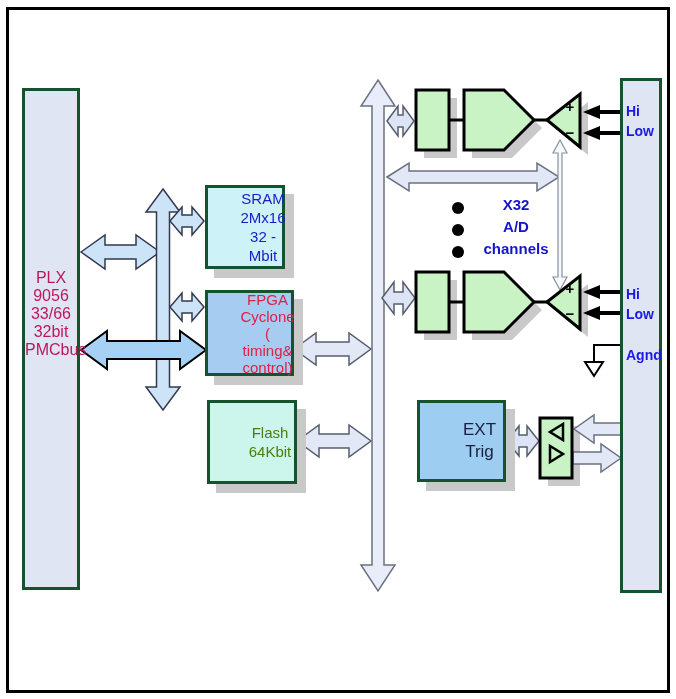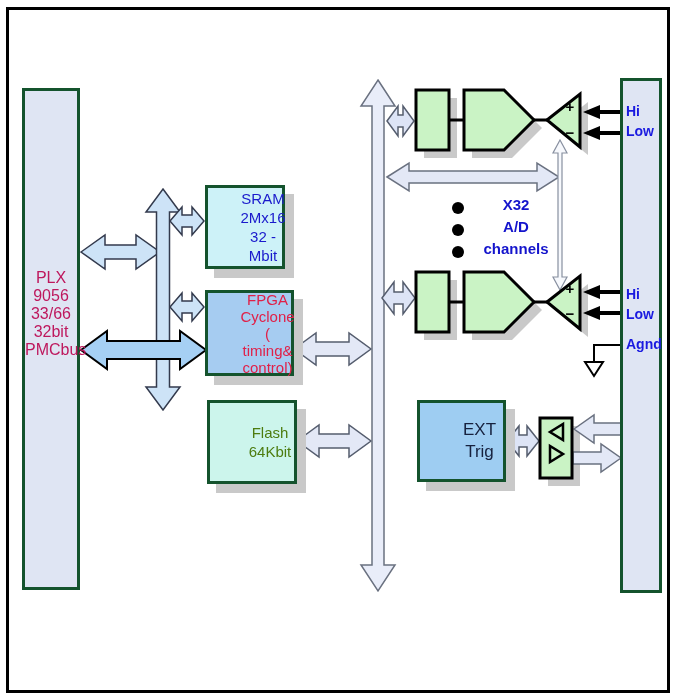--- a/index.html
+++ b/index.html
@@ -151,21 +151,21 @@
   <div class="box ext shadowed">
     <div>EXT</div>
     <div>Trig</div>
   </div>
 
   <div class="box rail">
     <div class="io-label" style="top:22px">Hi</div>
     <div class="io-label" style="top:42px">Low</div>
     <div class="io-label" style="top:205px">Hi</div>
     <div class="io-label" style="top:225px">Low</div>
-    <div class="io-label" style="top:255px">Agnd</div>
+    <div class="io-label" style="top:266px">Agnd</div>
   </div>
 
   <div class="adc-note">
     <div>X32</div>
     <div>A/D</div>
     <div>channels</div>
   </div>
 
   <div class="opamp-sign" style="left:562px;top:99px">+</div>
   <div class="opamp-sign" style="left:562px;top:125px">−</div>

